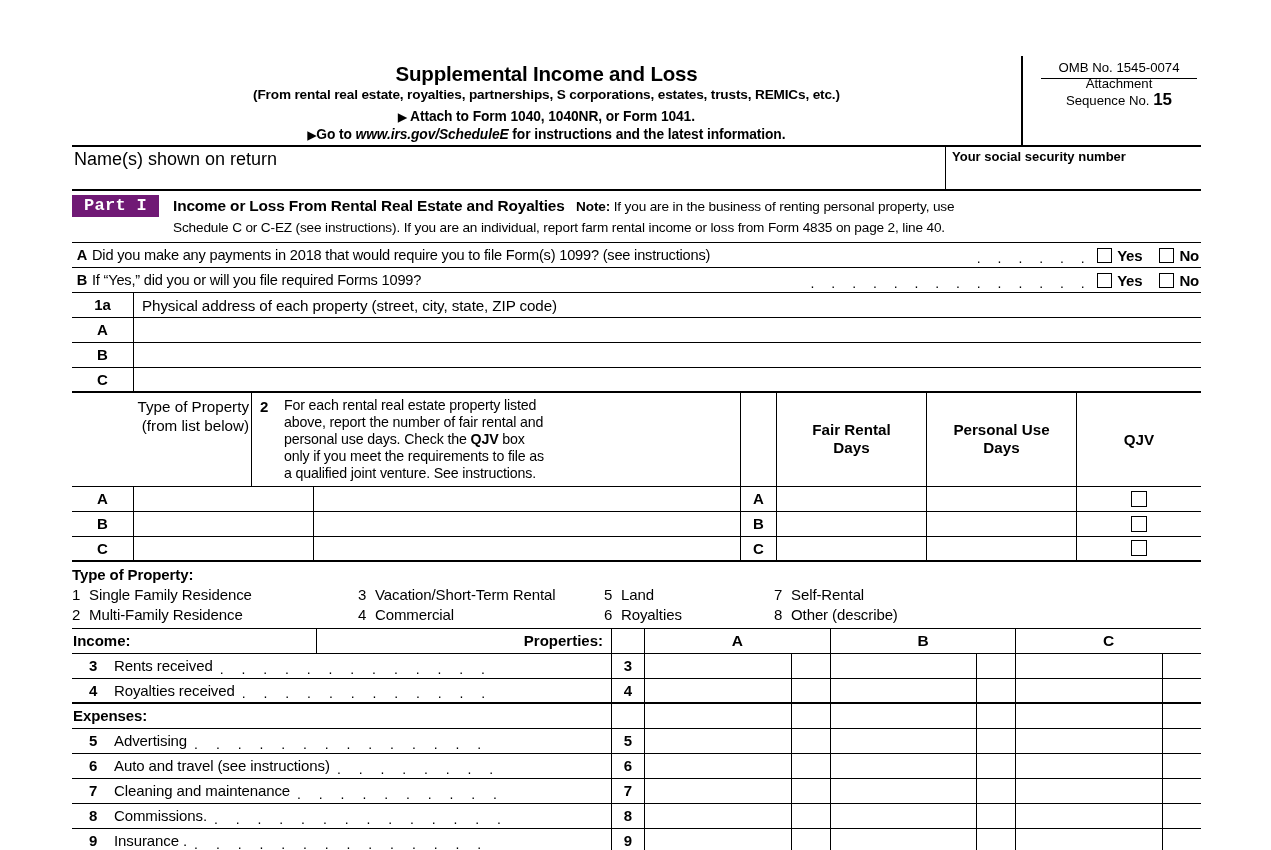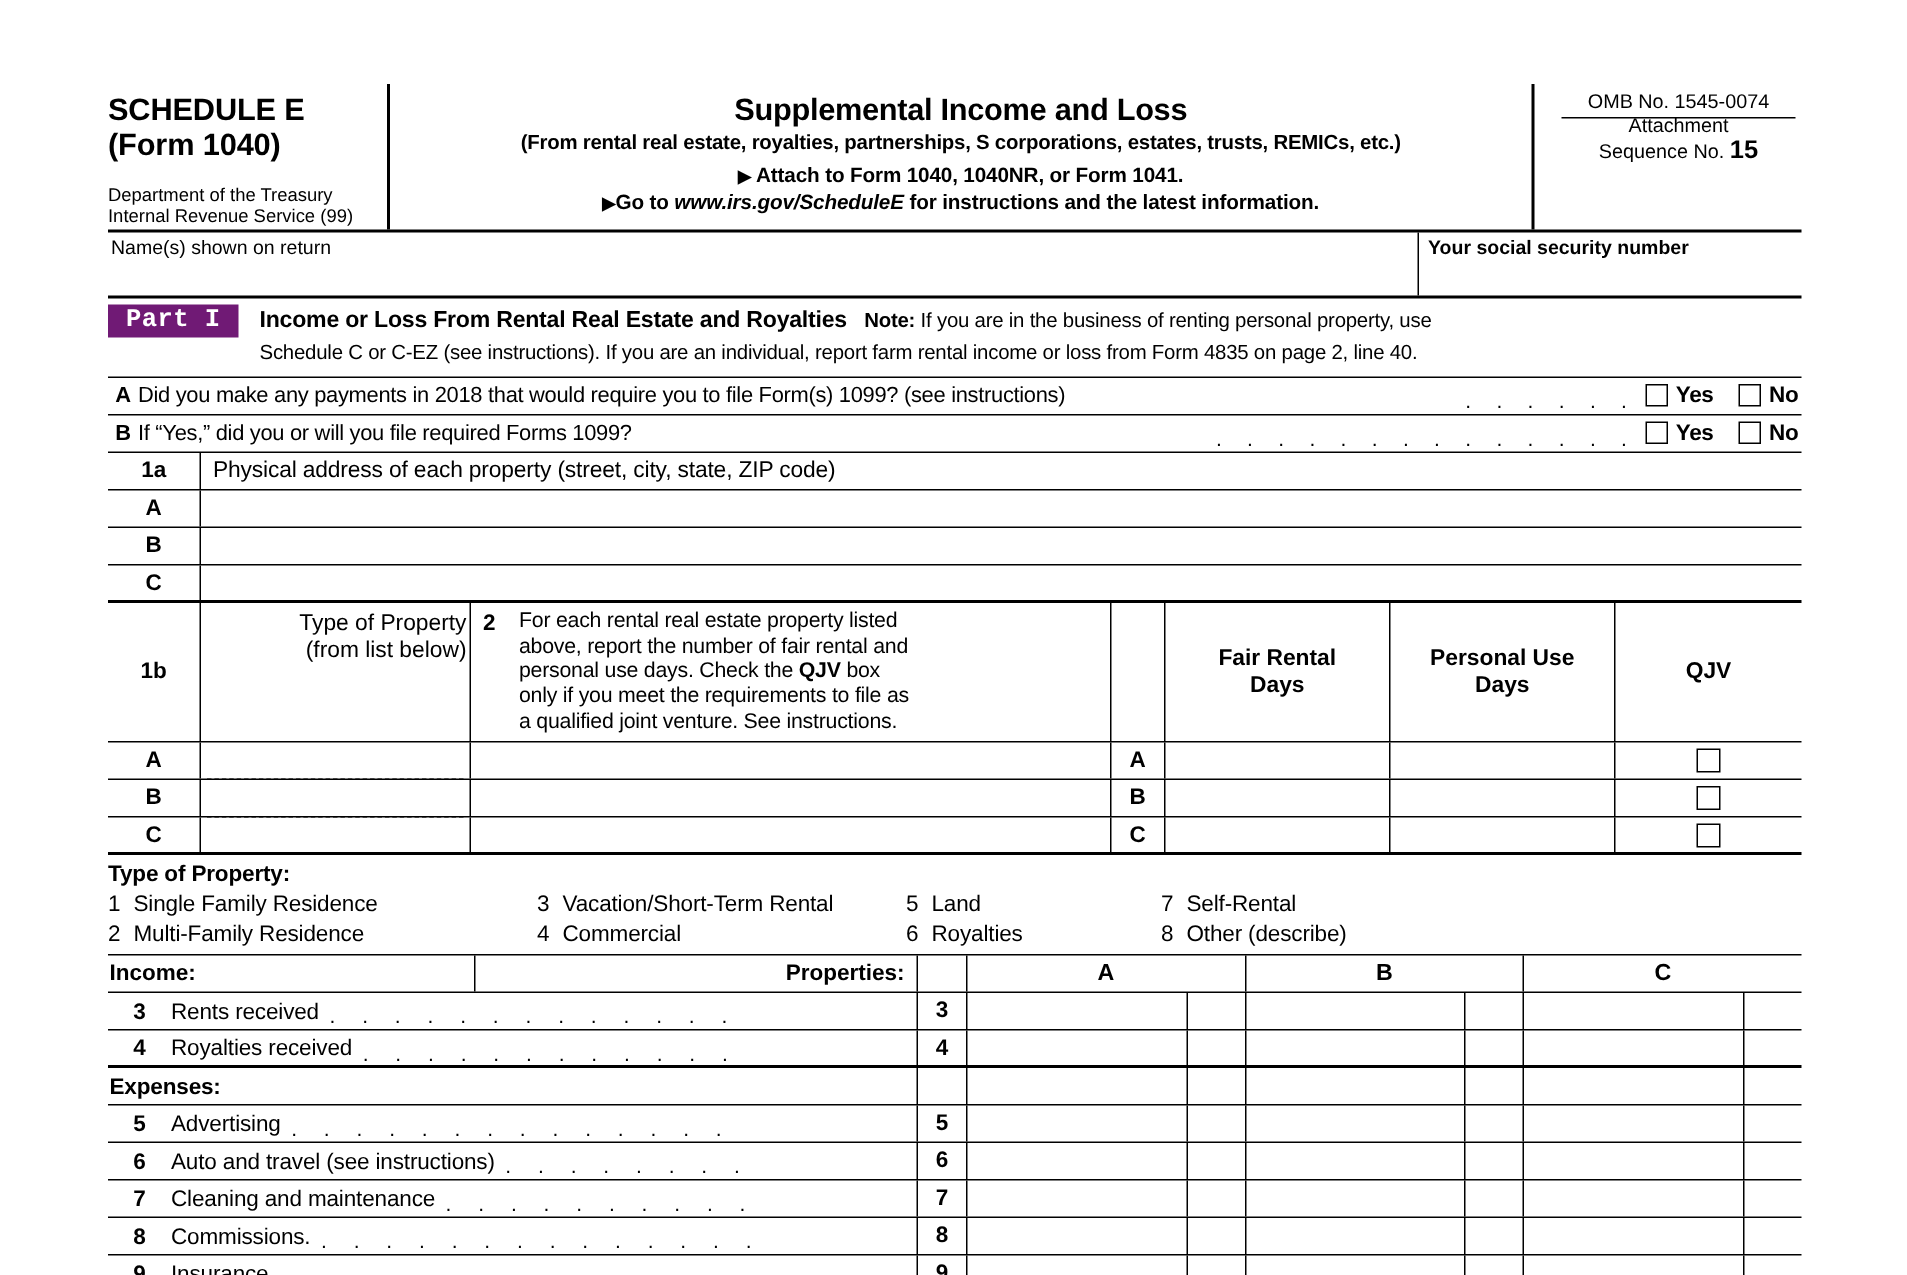--- a/index.html
+++ b/index.html
@@ -113,21 +113,21 @@
   .attach-seq .num { font-size: 17px; font-weight: bold; }
 
   
   .namerow {
     display: flex;
     border-bottom: 2.5px solid #000;
     height: 44px;
   }
   .namerow .nm {
     flex: 1;
-    font-size: 13px;
+    font-size: 18px;
     padding: 2px 12px 0 2px;
     border-right: 1.5px solid #000;
   }
   .namerow .ssn {
     width: 255px;
     font-size: 13px;
     font-weight: bold;
     padding: 2px 2px 0 6px;
   }
 
@@ -463,30 +463,20 @@
     background: #fff;
   }
 </style>
 </head>
 <body>
 
 <div id="form">
 
   <div class="hdr">
 
-    <div class="hdr-left">
-      <div class="sched-title">
-        <div>SCHEDULE E</div>
-        <div>(Form 1040)</div>
-      </div>
-      <div class="dept">
-        <div>Department of the Treasury</div>
-        <div>Internal Revenue Service (99)</div>
-      </div>
-    </div>
 
     <div class="hdr-mid">
       <div class="main-title">Supplemental Income and Loss</div>
       <div class="sub-title">(From rental real estate, royalties, partnerships, S corporations, estates, trusts, REMICs, etc.)</div>
       <div class="attach-line">
         <span class="tri">▶</span>
         <span>Attach to Form 1040, 1040NR, or Form 1041.</span>
       </div>
       <div class="goto-line">
         <span class="tri">▶</span><span>Go to </span><i>www.irs.gov/ScheduleE</i><span> for instructions and the latest information.</span>
@@ -552,21 +542,20 @@
   <div class="addr-row">
     <div class="lblcol">B</div>
     <div class="fill"></div>
   </div>
   <div class="addr-row last">
     <div class="lblcol">C</div>
     <div class="fill"></div>
   </div>
 
   <div class="b1-head">
-    <div class="b1-lbl">1b</div>
     <div class="b1-type">
       <div>Type of Property</div>
       <div>(from list below)</div>
     </div>
     <div class="b1-num">2</div>
     <div class="b1-desc">
       <div>For each rental real estate property listed</div>
       <div>above, report the number of fair rental and</div>
       <div><span>personal use days. Check the </span><b>QJV</b><span> box</span></div>
       <div>only if you meet the requirements to file as</div>

